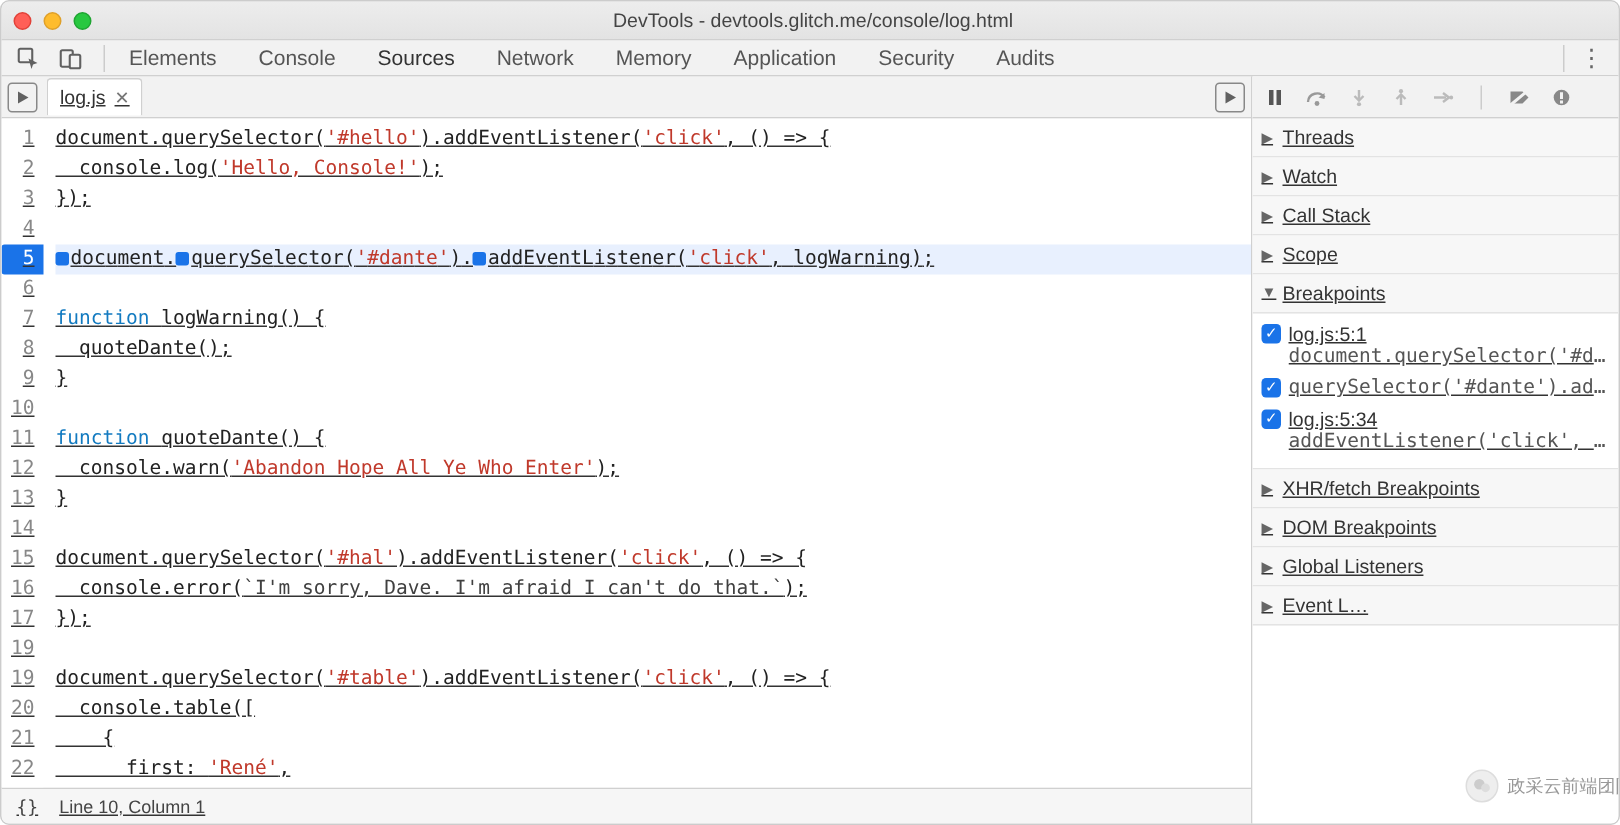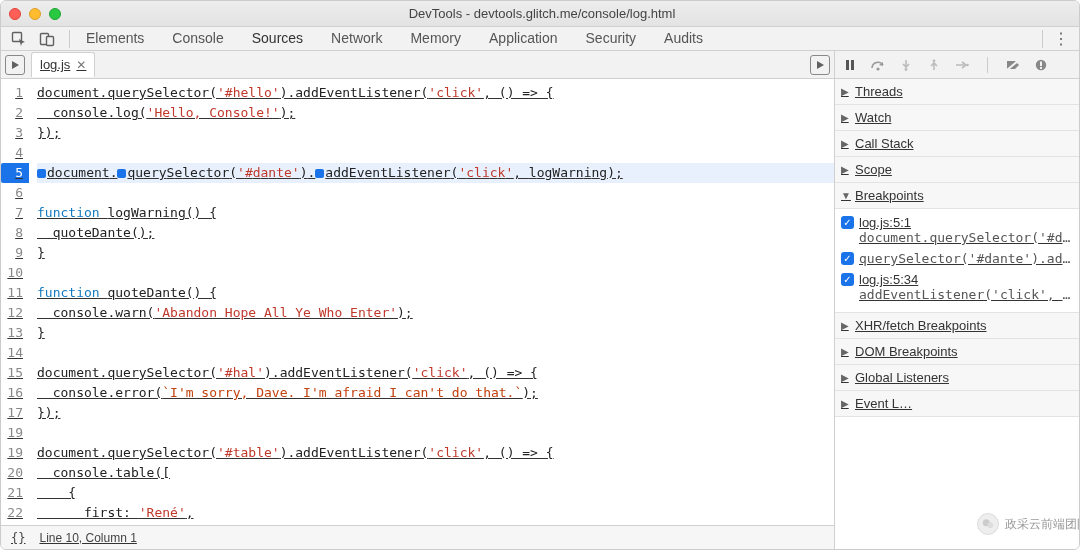--- a/index.html
+++ b/index.html
@@ -38,21 +38,21 @@
   
   .editor { flex: 1; display: flex; min-height: 0; overflow: hidden; background: #fff; }
   .gutter { width: 28px; text-align: right; padding: 4px 6px 4px 0; color: #888; font-family: Menlo, Consolas, monospace; font-size: 13px; line-height: 20px; user-select: none; background: #fff; }
   .gutter .ln { height: 20px; }
   .gutter .ln.curr { background: #1a73e8; color: #fff; border-radius: 2px 0 0 2px; padding-right: 6px; margin-right: -6px; }
   .code { flex: 1; padding: 4px 0 4px 8px; position: relative; white-space: pre; font-family: Menlo, Consolas, monospace; font-size: 13px; line-height: 20px; overflow: hidden; }
   .codeline { height: 20px; }
   .codeline.hl { background: #e8f0fe; }
   .tok-kw   { color: #127ac0; }
   .tok-str  { color: #c0392b; }
-  .tok-tmpl { color: #c2410c; }
+  .tok-tmpl { color: #404040; }
   .tok-name { color: #222; }
   .bpdot { display: inline-block; width: 9px; height: 9px; border-radius: 2px; background: #1a73e8; margin-right: 1px; vertical-align: middle; }
 
   
   .statusbar { height: 24px; border-top: 1px solid #d0d0d0; background: #f6f6f6; display: flex; align-items: center; padding: 0 10px; font-size: 12px; color: #444; gap: 14px; }
   .curly { font-family: monospace; }
 
   
   .dbgbar { height: 28px; border-bottom: 1px solid #d0d0d0; background: #f2f2f2; display: flex; align-items: center; padding: 0 6px; gap: 10px; }
   .dbgbtn { width: 18px; height: 18px; display: flex; align-items: center; justify-content: center; color: #777; }

